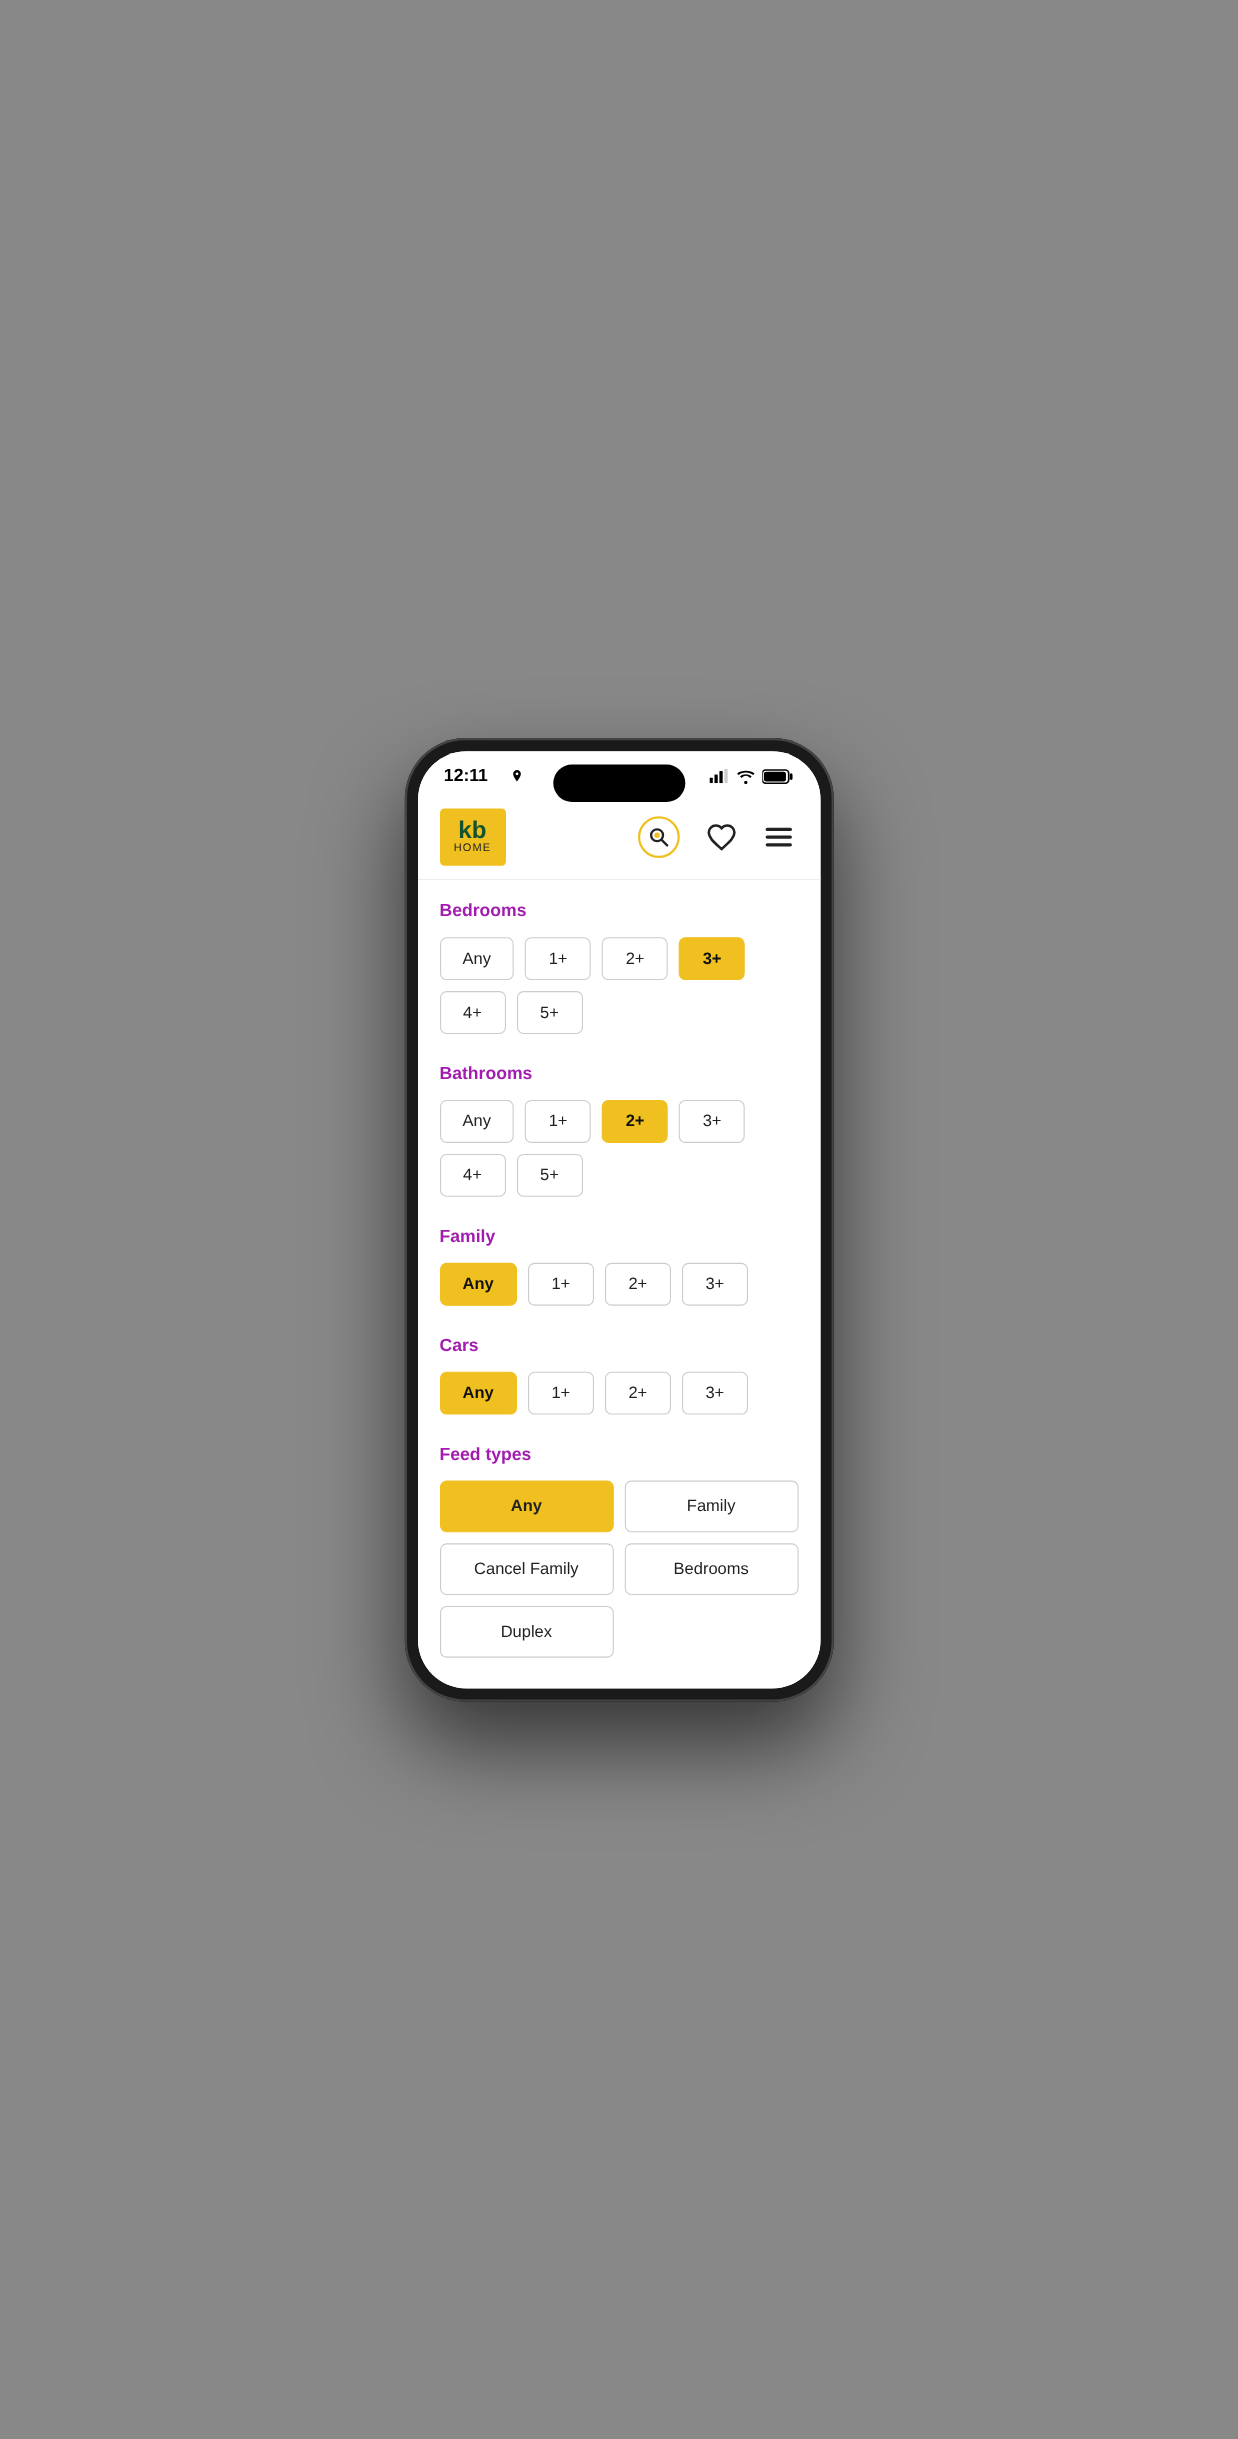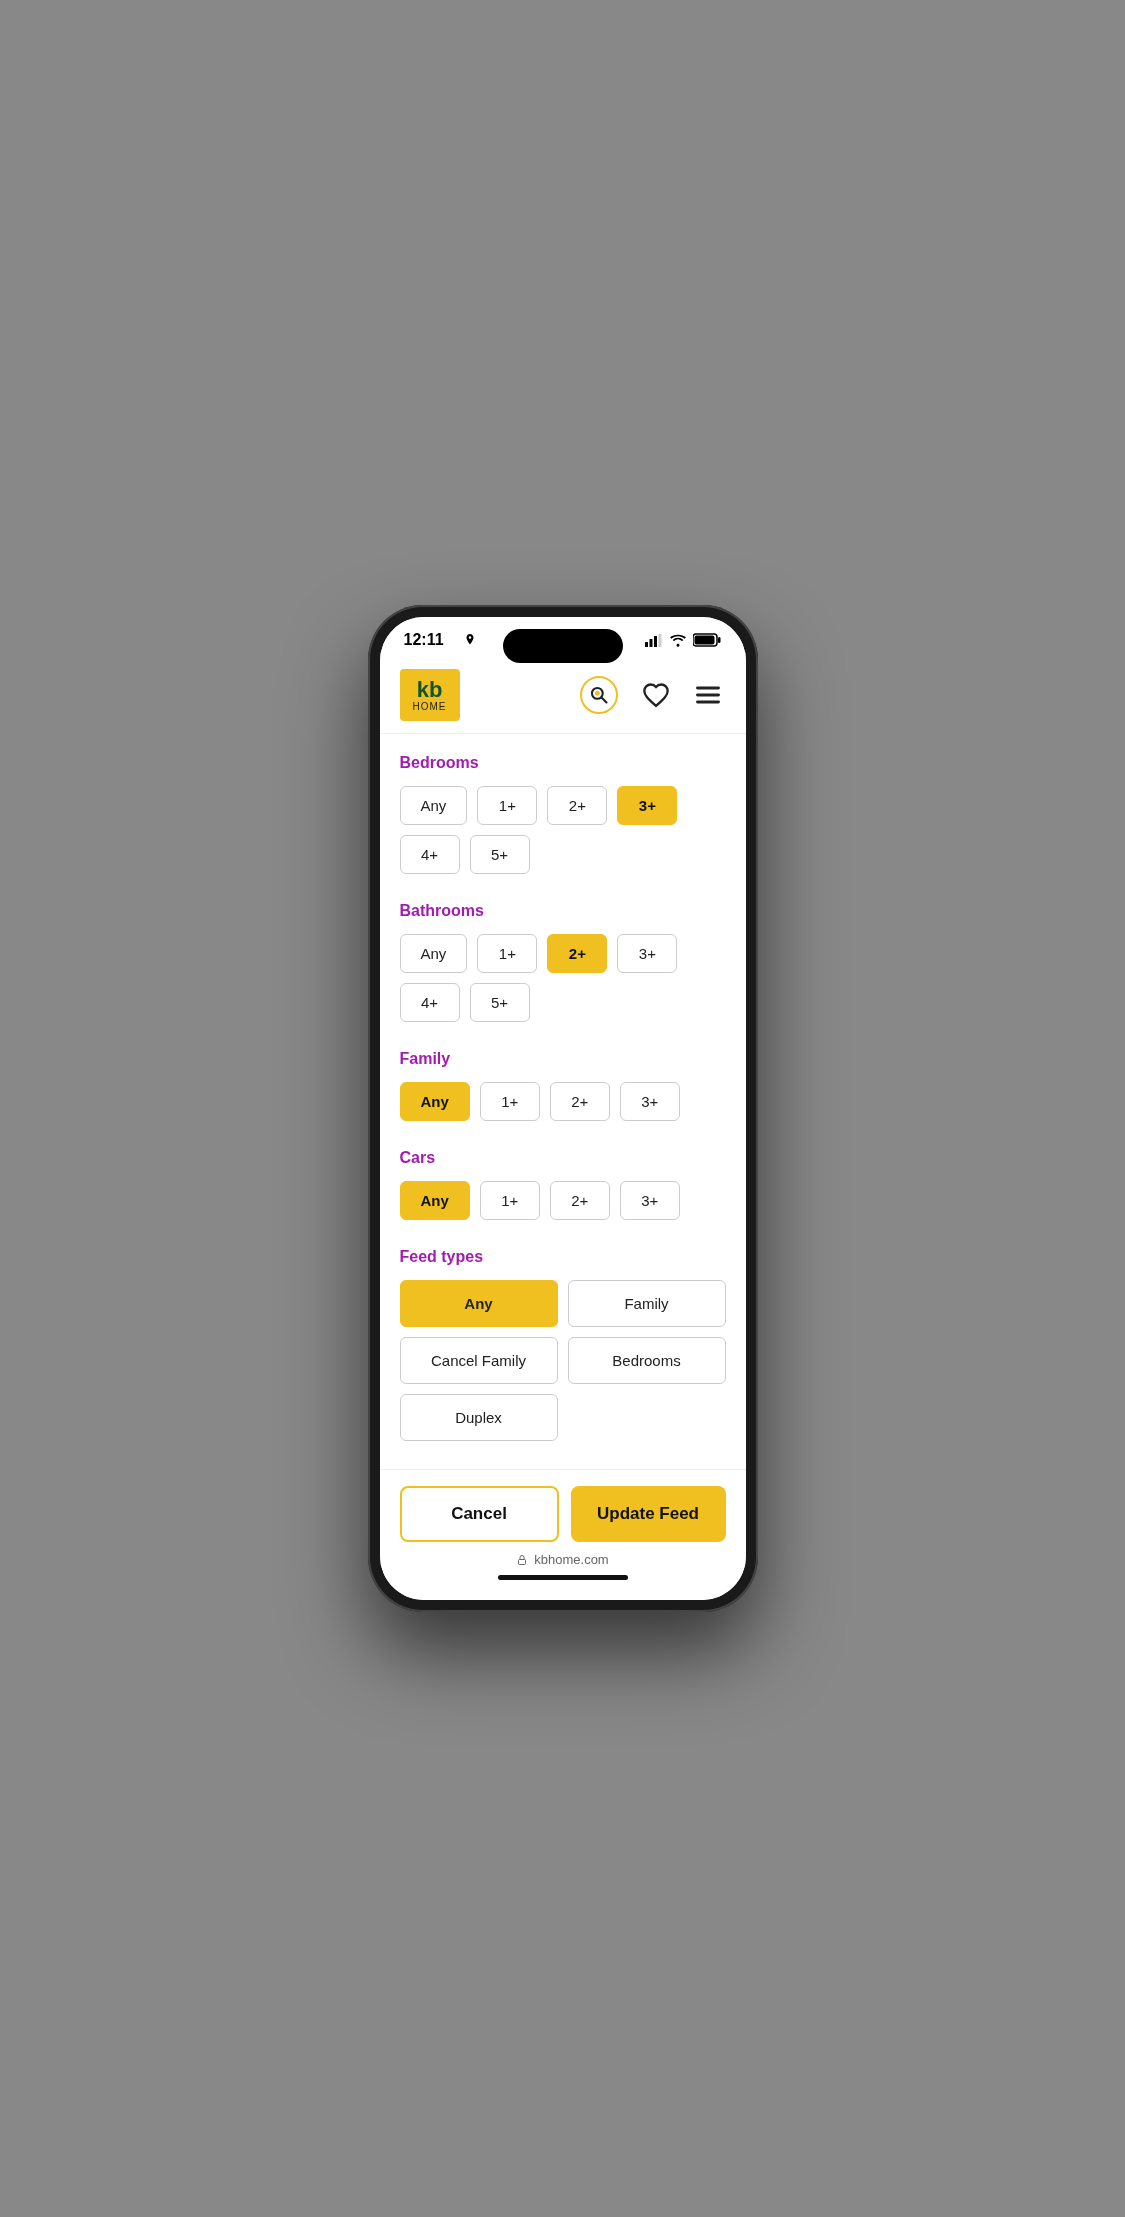--- a/index.html
+++ b/index.html
@@ -386,29 +386,15 @@
           <button class="home-type-pill active">Any</button>
           <button class="home-type-pill">Family</button>
           <button class="home-type-pill">Cancel Family</button>
           <button class="home-type-pill">Bedrooms</button>
           <button class="home-type-pill" style="grid-column:1;">Duplex</button>
         </div>
       </div>
 
     </div>
 
-    <div class="bottom-bar">
-      <div class="bottom-buttons">
-        <button class="btn-cancel">Cancel</button>
-        <button class="btn-update">Update Feed</button>
-      </div>
-      <div class="website-footer">
-        <svg width="12" height="12" viewBox="0 0 24 24">
-          <rect x="5" y="11" width="14" height="10" rx="2" fill="none" stroke="#666" stroke-width="2"></rect>
-          <path d="M8 11V7a4 4 0 018 0v4" fill="none" stroke="#666" stroke-width="2"></path>
-        </svg>
-        <span>kbhome.com</span>
-      </div>
-      <div class="home-indicator"></div>
-    </div>
 
   </div>
 </div>
 
 </body></html>

